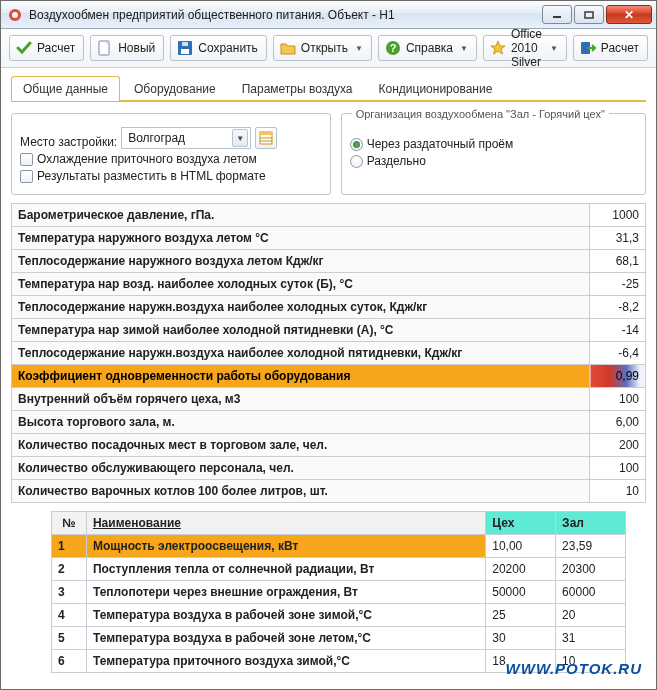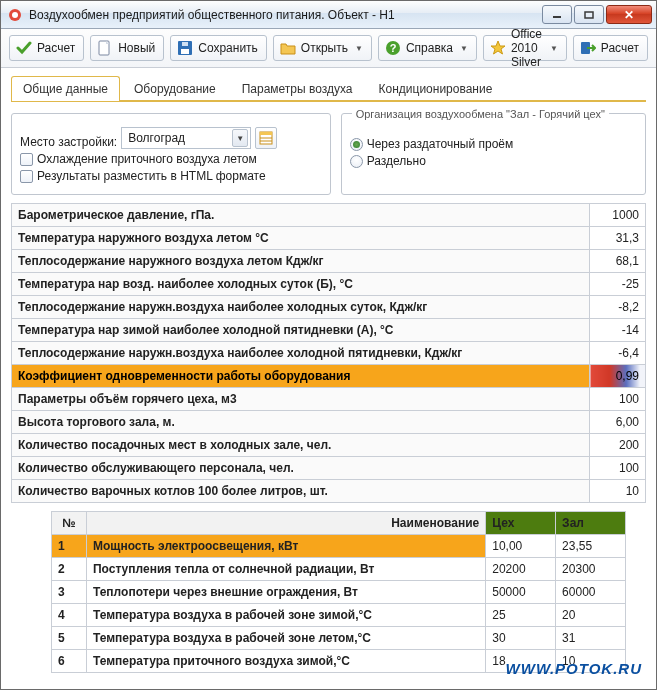--- a/index.html
+++ b/index.html
@@ -208,22 +208,22 @@
   }
   table.sub th, table.sub td {
     border: 1px solid #c9ced6;
     padding: 4px 6px;
     font-size: 12px;
     text-align: left;
     height: 22px;
   }
   table.sub th { background: #f2f2f2; font-weight: bold; }
   table.sub th.num { width:28px; text-align:center;}
-  table.sub th.name { width: 320px; text-align:right;}
-  table.sub th.col { width: 56px; background:#4d7c0f; }
+  table.sub th.name { width: 320px; text-align:left;text-decoration:underline;}
+  table.sub th.col { width: 56px; background:#5eead4; }
   table.sub td.num { text-align:left; font-weight:bold;}
   table.sub td.name { font-weight:bold; }
   table.sub td.v { width:56px;margin-left:17px; }
   tr.subhl td.num, tr.subhl td.name { background:#f7a51b; }
   tr.subhl td.v:first-of-type {
     background: linear-gradient(90deg,#e24a3a 0%,#cf3726 35%,#5a6fbf 65%,#f2f4fa 90%);
   }
   .footer-link {
     position:absolute;
     right: 14px;
@@ -411,29 +411,29 @@
           </tr>
           <tr>
             <td class="label">Теплосодержание наружн.воздуха наиболее холодной пятидневки, Кдж/кг</td>
             <td class="val">-6,4</td>
           </tr>
           <tr class="highlight">
             <td class="label">Коэффициент одновременности работы оборудования</td>
             <td class="val">0,99</td>
           </tr>
           <tr>
-            <td class="label">Параметры объём горячего цеха, м3</td>
+            <td class="label">Внутренний объём горячего цеха, м3</td>
             <td class="val">100</td>
           </tr>
           <tr>
             <td class="label">Высота торгового зала, м.</td>
             <td class="val">6,00</td>
           </tr>
           <tr>
-            <td class="label">Количество посадочных мест в холодных зале, чел.</td>
+            <td class="label">Количество посадочных мест в торговом зале, чел.</td>
             <td class="val">200</td>
           </tr>
           <tr>
             <td class="label">Количество обслуживающего персонала, чел.</td>
             <td class="val">100</td>
           </tr>
           <tr>
             <td class="label">Количество варочных котлов 100 более литров, шт.</td>
             <td class="val">10</td>
           </tr>
@@ -447,21 +447,21 @@
           <th class="name">Наименование</th>
           <th class="col">Цех</th>
           <th class="col">Зал</th>
         </tr>
       </thead>
       <tbody id="sub-body">
           <tr class="subhl">
             <td class="num">1</td>
             <td class="name">Мощность электроосвещения,            кВт</td>
             <td class="v">10,00</td>
-            <td class="v">23,55</td>
+            <td class="v">23,59</td>
           </tr>
           <tr>
             <td class="num">2</td>
             <td class="name">Поступления тепла от солнечной радиации, Вт</td>
             <td class="v">20200</td>
             <td class="v">20300</td>
           </tr>
           <tr>
             <td class="num">3</td>
             <td class="name">Теплопотери через внешние ограждения,    Вт</td>

